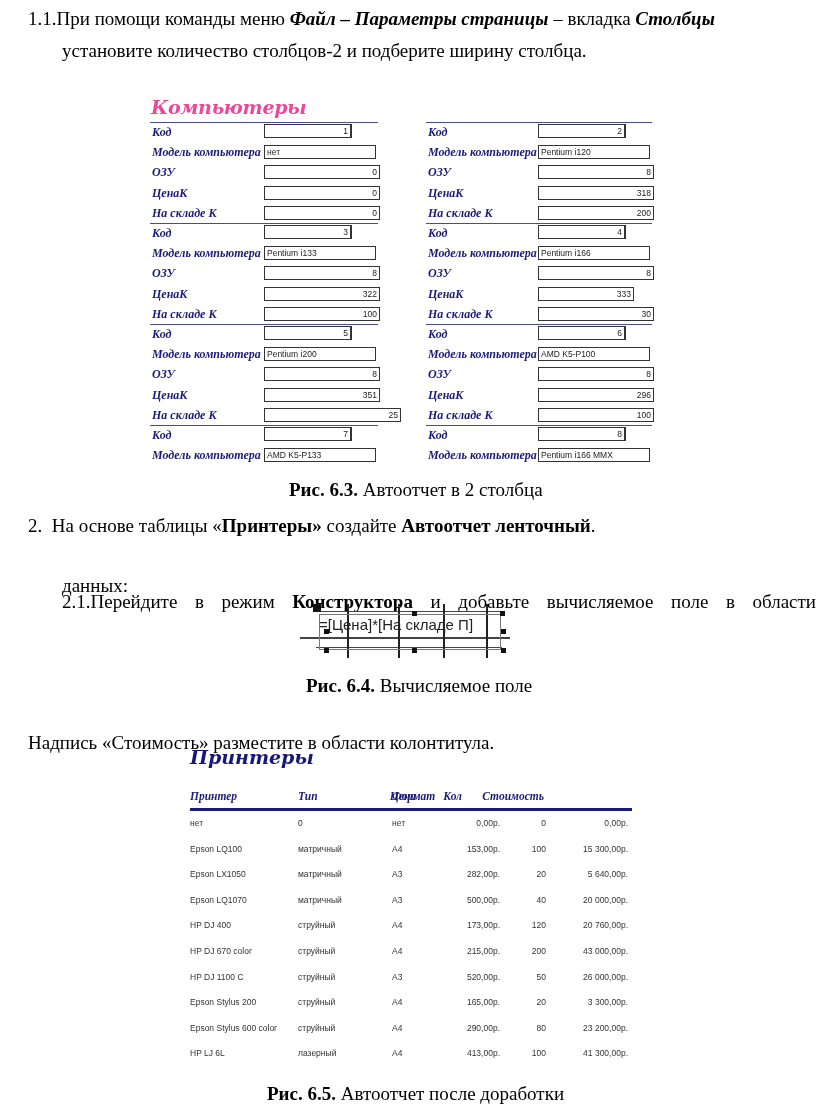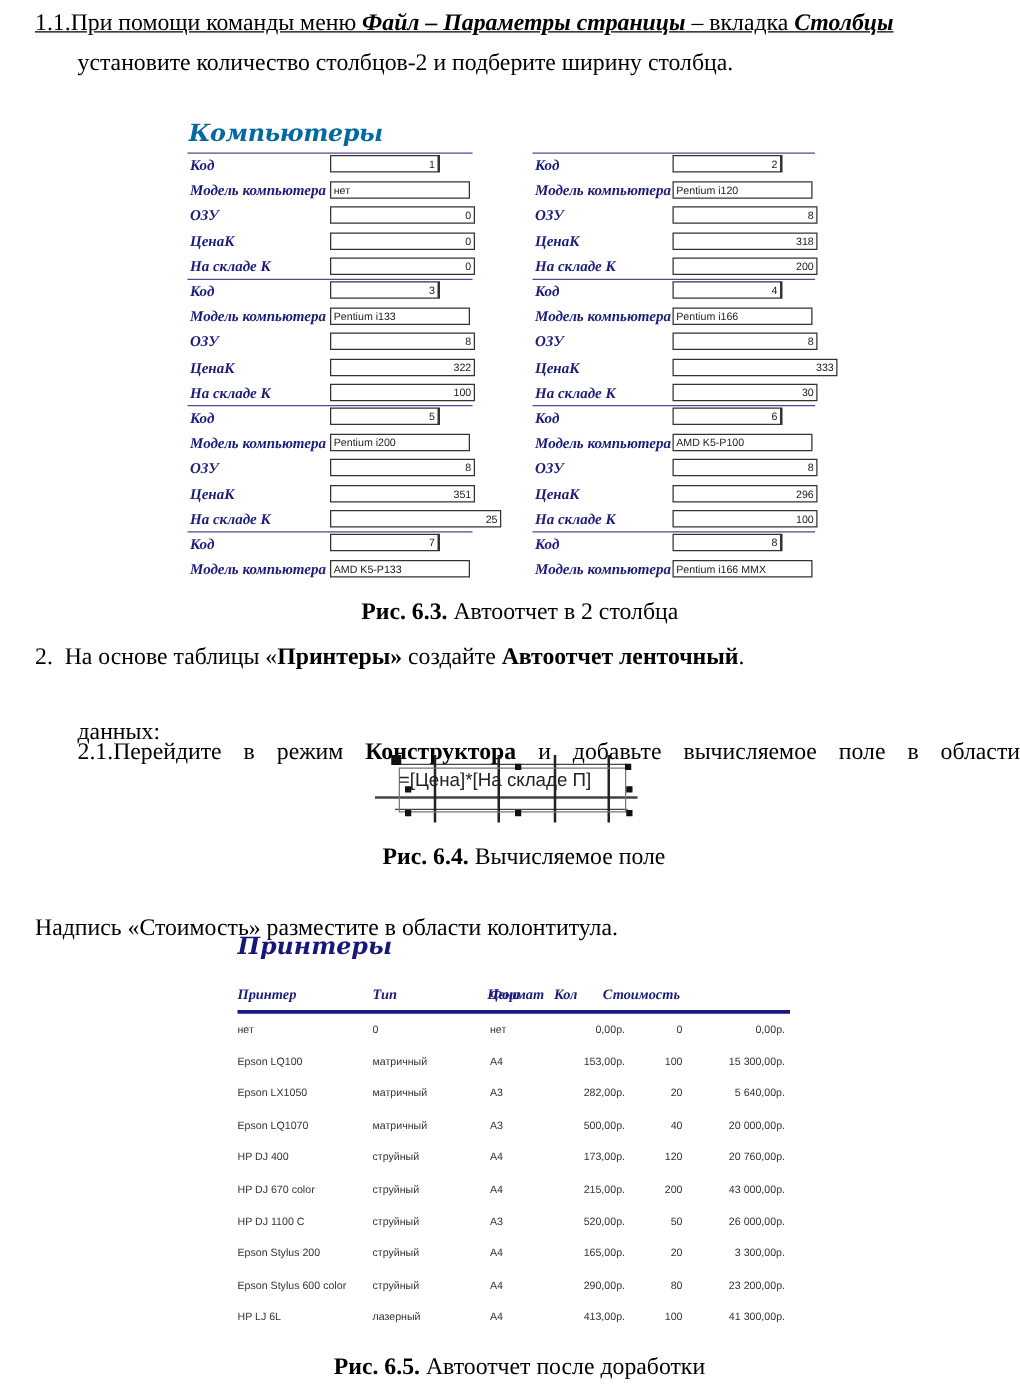--- a/index.html
+++ b/index.html
@@ -6,21 +6,21 @@
   body { width: 816px; height: 1119px; position: relative; overflow: hidden;
          font-family: "Liberation Serif", "DejaVu Serif", serif; color: #000; }
   .abs { position: absolute; }
   .para { font-size: 19px; line-height: 22px; white-space: nowrap; }
   .bi { font-weight: bold; font-style: italic; }
   .b { font-weight: bold; }
   .caption { font-size: 19px; }
 
   
   .rep-title { font-family: "DejaVu Serif", serif; font-style: italic; font-weight: bold;
-               color: #0369a1; font-size: 19px; letter-spacing: -0.3px; }
+               color: #ec4899; font-size: 19px; letter-spacing: -0.3px; }
   .col-line { height: 1px; background: #4a4a96; }
   .flabel { font-family: "Liberation Serif", serif; font-style: italic; font-weight: bold;
             color: #1b1b7a; font-size: 12px; white-space: nowrap; }
   .fbox { border: 1px solid #333; background: #fff; height: 14px; box-sizing: border-box;
           font-family: "Liberation Sans", sans-serif; font-size: 8.5px; line-height: 12px;
           padding: 0 2px; white-space: nowrap; overflow: hidden; color: #222; }
   .fbox.num { text-align: right; }
   .fbox.code { border-right: 2px solid #333; }
 
   
@@ -32,21 +32,21 @@
   
   .pr-title { font-family: "DejaVu Serif", serif; font-style: italic; font-weight: bold;
               color: #17177a; font-size: 19px; }
   .pr-head { font-family: "Liberation Serif", serif; font-style: italic; font-weight: bold;
              color: #1b1b7a; font-size: 11.5px; white-space: nowrap; }
   .pr-cell { font-family: "Liberation Sans", sans-serif; font-size: 8.5px; color: #333; white-space: nowrap; }
 </style>
 </head>
 <body>
 
-<div class="abs para" style="left:28px; top:8px;text-decoration:underline;">
+<div class="abs para" style="left:28px; top:8px;">
   <span>1.1.</span><span>При помощи команды меню </span><span class="bi">Файл – Параметры страницы</span><span> – вкладка </span><span class="bi">Столбцы</span>
 </div>
 <div class="abs para" style="left:62px; top:40px;">установите  количество столбцов-2 и подберите ширину столбца.</div>
 
 <div class="abs" style="left:0; top:0; width:816px; height:470px;">
   <div class="abs rep-title" style="left:151px; top:96px;">Компьютеры</div>
   <div id="fig63-body">
       <div class="abs col-line" style="left: 150px; top: 122px; width: 228px;"></div>
       <div class="abs flabel" style="left: 152px; top: 125px;">Код</div>
       <div class="abs fbox num code" style="left: 264px; top: 124px; width: 88px;">1</div>
@@ -97,21 +97,21 @@
       <div class="abs flabel" style="left: 428px; top: 205.8px;">На складе К</div>
       <div class="abs fbox num" style="left: 538px; top: 205.8px; width: 116px;">200</div>
       <div class="abs col-line" style="left: 426px; top: 223px; width: 226px;"></div>
       <div class="abs flabel" style="left: 428px; top: 226px;">Код</div>
       <div class="abs fbox num code" style="left: 538px; top: 225px; width: 88px;">4</div>
       <div class="abs flabel" style="left: 428px; top: 246.2px;">Модель компьютера</div>
       <div class="abs fbox" style="left: 538px; top: 246.2px; width: 112px;">Pentium i166</div>
       <div class="abs flabel" style="left: 428px; top: 266.4px;">ОЗУ</div>
       <div class="abs fbox num" style="left: 538px; top: 266.4px; width: 116px;">8</div>
       <div class="abs flabel" style="left: 428px; top: 286.6px;">ЦенаК</div>
-      <div class="abs fbox num" style="left: 538px; top: 286.6px; width: 132px;">333</div>
+      <div class="abs fbox num" style="left: 538px; top: 286.6px; width: 96px;">333</div>
       <div class="abs flabel" style="left: 428px; top: 306.8px;">На складе К</div>
       <div class="abs fbox num" style="left: 538px; top: 306.8px; width: 116px;">30</div>
       <div class="abs col-line" style="left: 426px; top: 324px; width: 226px;"></div>
       <div class="abs flabel" style="left: 428px; top: 327px;">Код</div>
       <div class="abs fbox num code" style="left: 538px; top: 326px; width: 88px;">6</div>
       <div class="abs flabel" style="left: 428px; top: 347.2px;">Модель компьютера</div>
       <div class="abs fbox" style="left: 538px; top: 347.2px; width: 112px;">AMD K5-P100</div>
       <div class="abs flabel" style="left: 428px; top: 367.4px;">ОЗУ</div>
       <div class="abs fbox num" style="left: 538px; top: 367.4px; width: 116px;">8</div>
       <div class="abs flabel" style="left: 428px; top: 387.6px;">ЦенаК</div>

